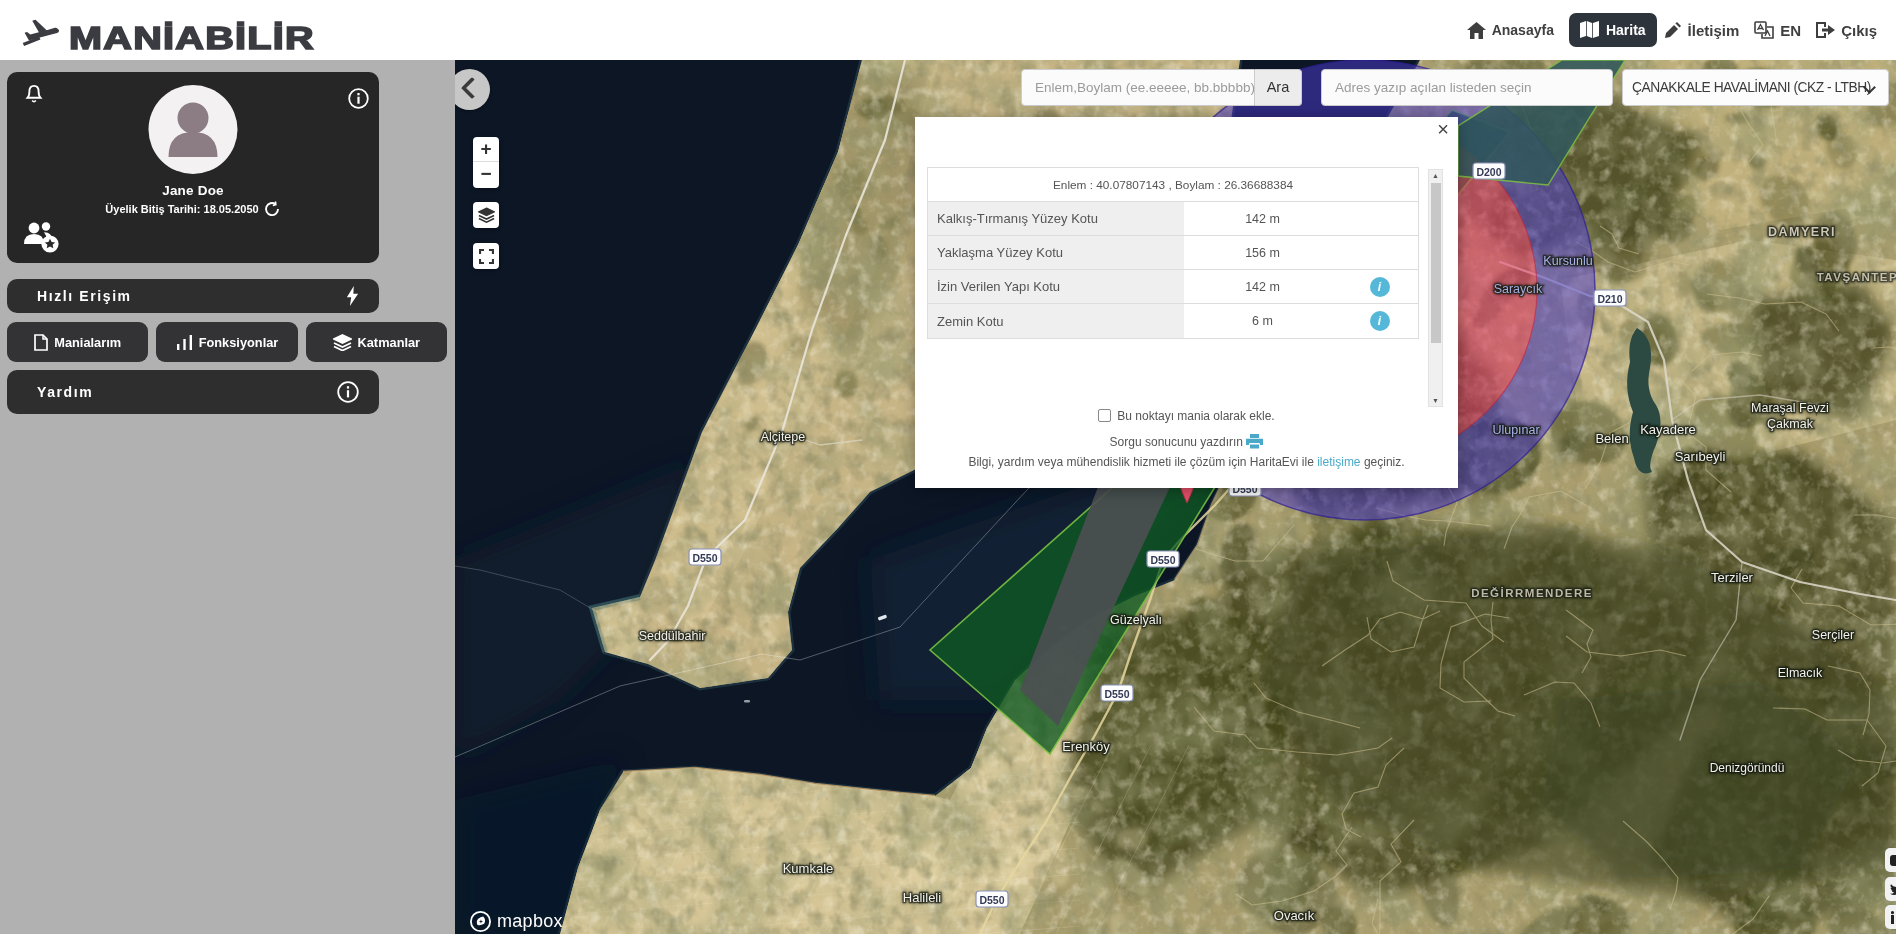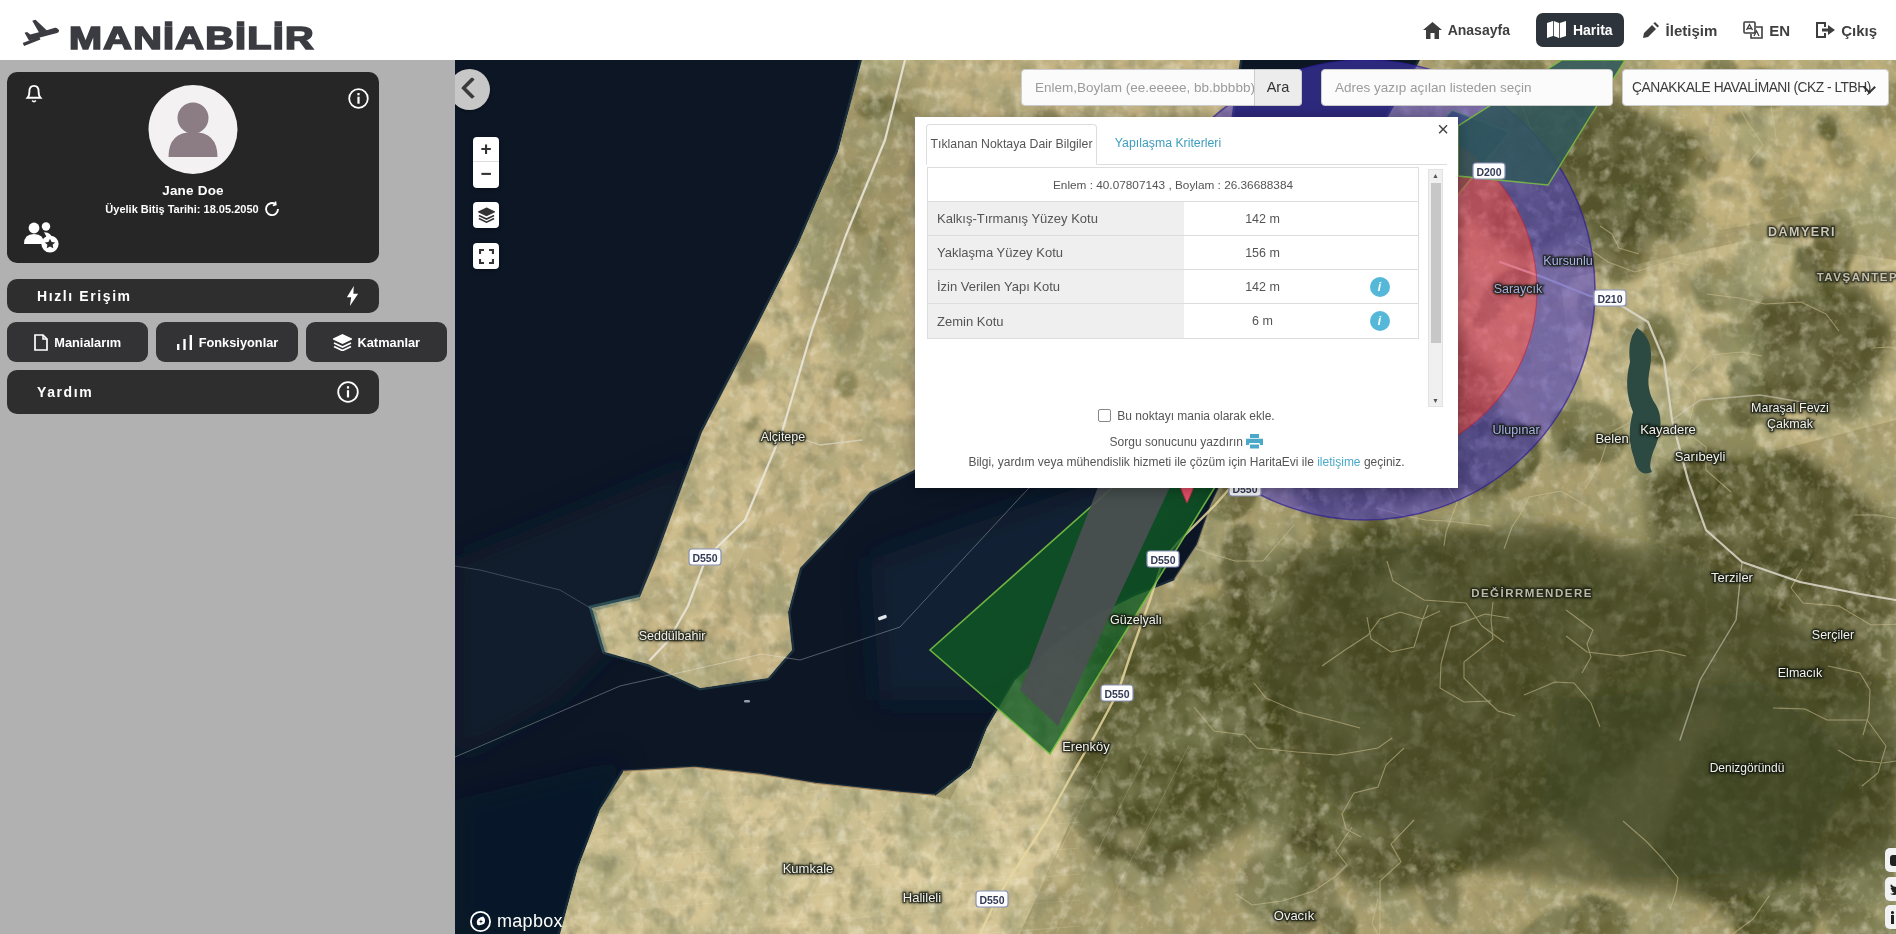--- a/index.html
+++ b/index.html
@@ -1,21 +1,21 @@
 <!DOCTYPE html>
 <html lang="tr"><head>
 <meta charset="utf-8">
 <title>ManiaBilir</title>
 <style>
   * { margin:0; padding:0; box-sizing:border-box; }
   html,body { width:1896px; height:934px; overflow:hidden; font-family:"Liberation Sans", sans-serif; background:#fff; }
   
   #nav { position:absolute; left:0; top:0; width:1896px; height:60px; background:#fff; z-index:50;padding-left:9px; }
   #logo { position:absolute; left:17px; top:10px; }
-  .navmenu { position:absolute; right:19px; top:0; height:60px; display:flex; align-items:center; gap:26px; color:#3f3f3f; font-size:15px; font-weight:700; }
+  .navmenu { position:absolute; right:19px; top:0; height:60px; display:flex; align-items:center; gap:15px; color:#3f3f3f; font-size:15px; font-weight:700; }
   .navitem { display:flex; align-items:center; gap:6px; white-space:nowrap; }
   .navitem:first-child { font-size:14px; }
   #btn-harita { font-size:14px; margin-right:-8px; }
   .navitem svg { display:block; }
   #btn-harita { background:#2e343b; color:#fff; border-radius:7px; padding:8px 11px 9px 11px; display:flex; align-items:center; gap:7px; }
   
   #sidebar { position:absolute; left:0; top:60px; width:455px; height:874px; background:#b1b1b1; z-index:30; }
   .scard { position:absolute; left:7px; width:372px; background:#282828; border-radius:10px; color:#fff; }
   #usercard { top:12px; height:191px; background:#262626; }
   #avatar { position:absolute; left:50%; top:13px; transform:translateX(-50%); width:89px; height:89px; border-radius:50%; background:#f3f1f1; overflow:hidden; }
@@ -698,24 +698,20 @@
         <g fill="#222">
           <rect x="0" y="4" width="3" height="9"></rect>
           <circle cx="1.5" cy="1.6" r="1.6"></circle>
           <path d="M5 4 H8 V5.3 C8.5 4.4 9.5 3.8 10.7 3.8 C12.6 3.8 13 5.1 13 7 V13 H10 V7.6 C10 6.5 9.7 6 8.9 6 C8 6 8 6.8 8 7.7 V13 H5 Z"></path>
         </g>
       </svg>
     </div>
 
   <div id="popup">
     <div id="pclose">×</div>
-    <div class="tabs">
-        <div class="tab1">Tıklanan Noktaya Dair Bilgiler</div>
-        <div class="tab2">Yapılaşma Kriterleri</div>
-      </div>
     <div id="ptable">
       <div class="prow pfull" style="height:34px">Enlem : 40.07807143 , Boylam : 26.36688384</div>
       <div class="prow">
           <div class="pc1 pg">Kalkış-Tırmanış Yüzey Kotu</div>
           <div class="pc2">142 m</div>
           <div class="pc3"></div>
         </div>
       <div class="prow">
           <div class="pc1 pg">Yaklaşma Yüzey Kotu</div>
           <div class="pc2">156 m</div>

